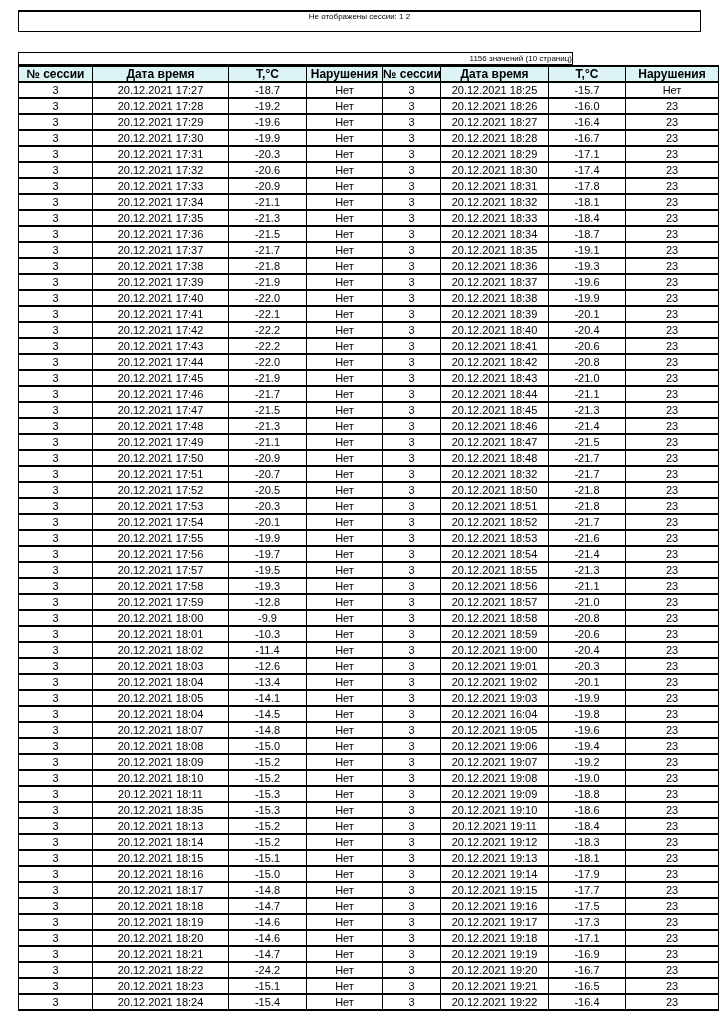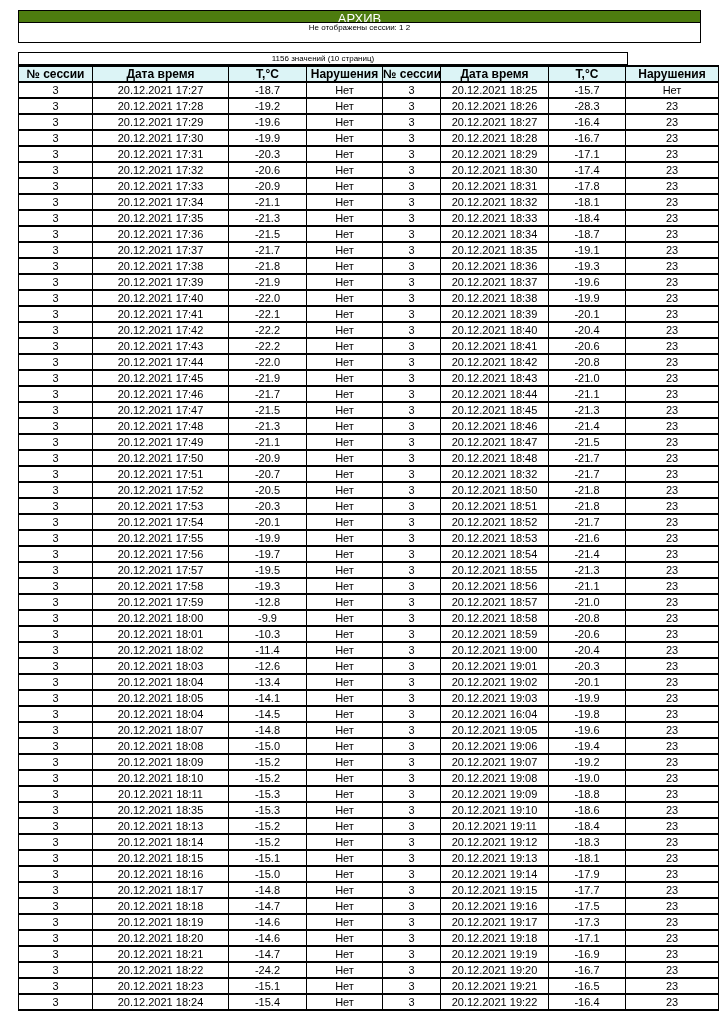--- a/index.html
+++ b/index.html
@@ -22,40 +22,40 @@
     border: 1px solid #000;
     background: #30787f;
     color: #ffffff;
     font-size: 13px;
     line-height: 15px;
     text-align: center;
   }
 
   .notice-box {
     position: absolute;
-    left: 18px; top: 22px;
+    left: 18px; top: 11px;
     width: 683px; height: 21px;
     box-sizing: border-box;
     border: 1px solid #000;
     background: #ffffff;
     font-size: 8px;
     line-height: 10px;
     text-align: center;
   }
 
   .summary-box {
     position: absolute;
     left: 18px; top: 52px;
-    width: 610px; height: 13px;
+    width: 555px; height: 13px;
     box-sizing: border-box;
     border: 1px solid #000;
     background: #ffffff;
     font-size: 8px;
     line-height: 11px;
-    text-align: center;
+    text-align: right;
   }
 
   table.archive {
     position: absolute;
     left: 18px; top: 65px;
     width: 700px;
     border-collapse: collapse;
     table-layout: fixed;
   }
   table.archive th,
@@ -131,21 +131,21 @@
           <td>-15.7</td>
           <td>Нет</td>
         </tr>
         <tr>
           <td>3</td>
           <td>20.12.2021 17:28</td>
           <td>-19.2</td>
           <td>Нет</td>
           <td>3</td>
           <td>20.12.2021 18:26</td>
-          <td>-28.3</td>
+          <td>-16.0</td>
           <td>23</td>
         </tr>
         <tr>
           <td>3</td>
           <td>20.12.2021 17:29</td>
           <td>-19.6</td>
           <td>Нет</td>
           <td>3</td>
           <td>20.12.2021 18:27</td>
           <td>-16.4</td>

